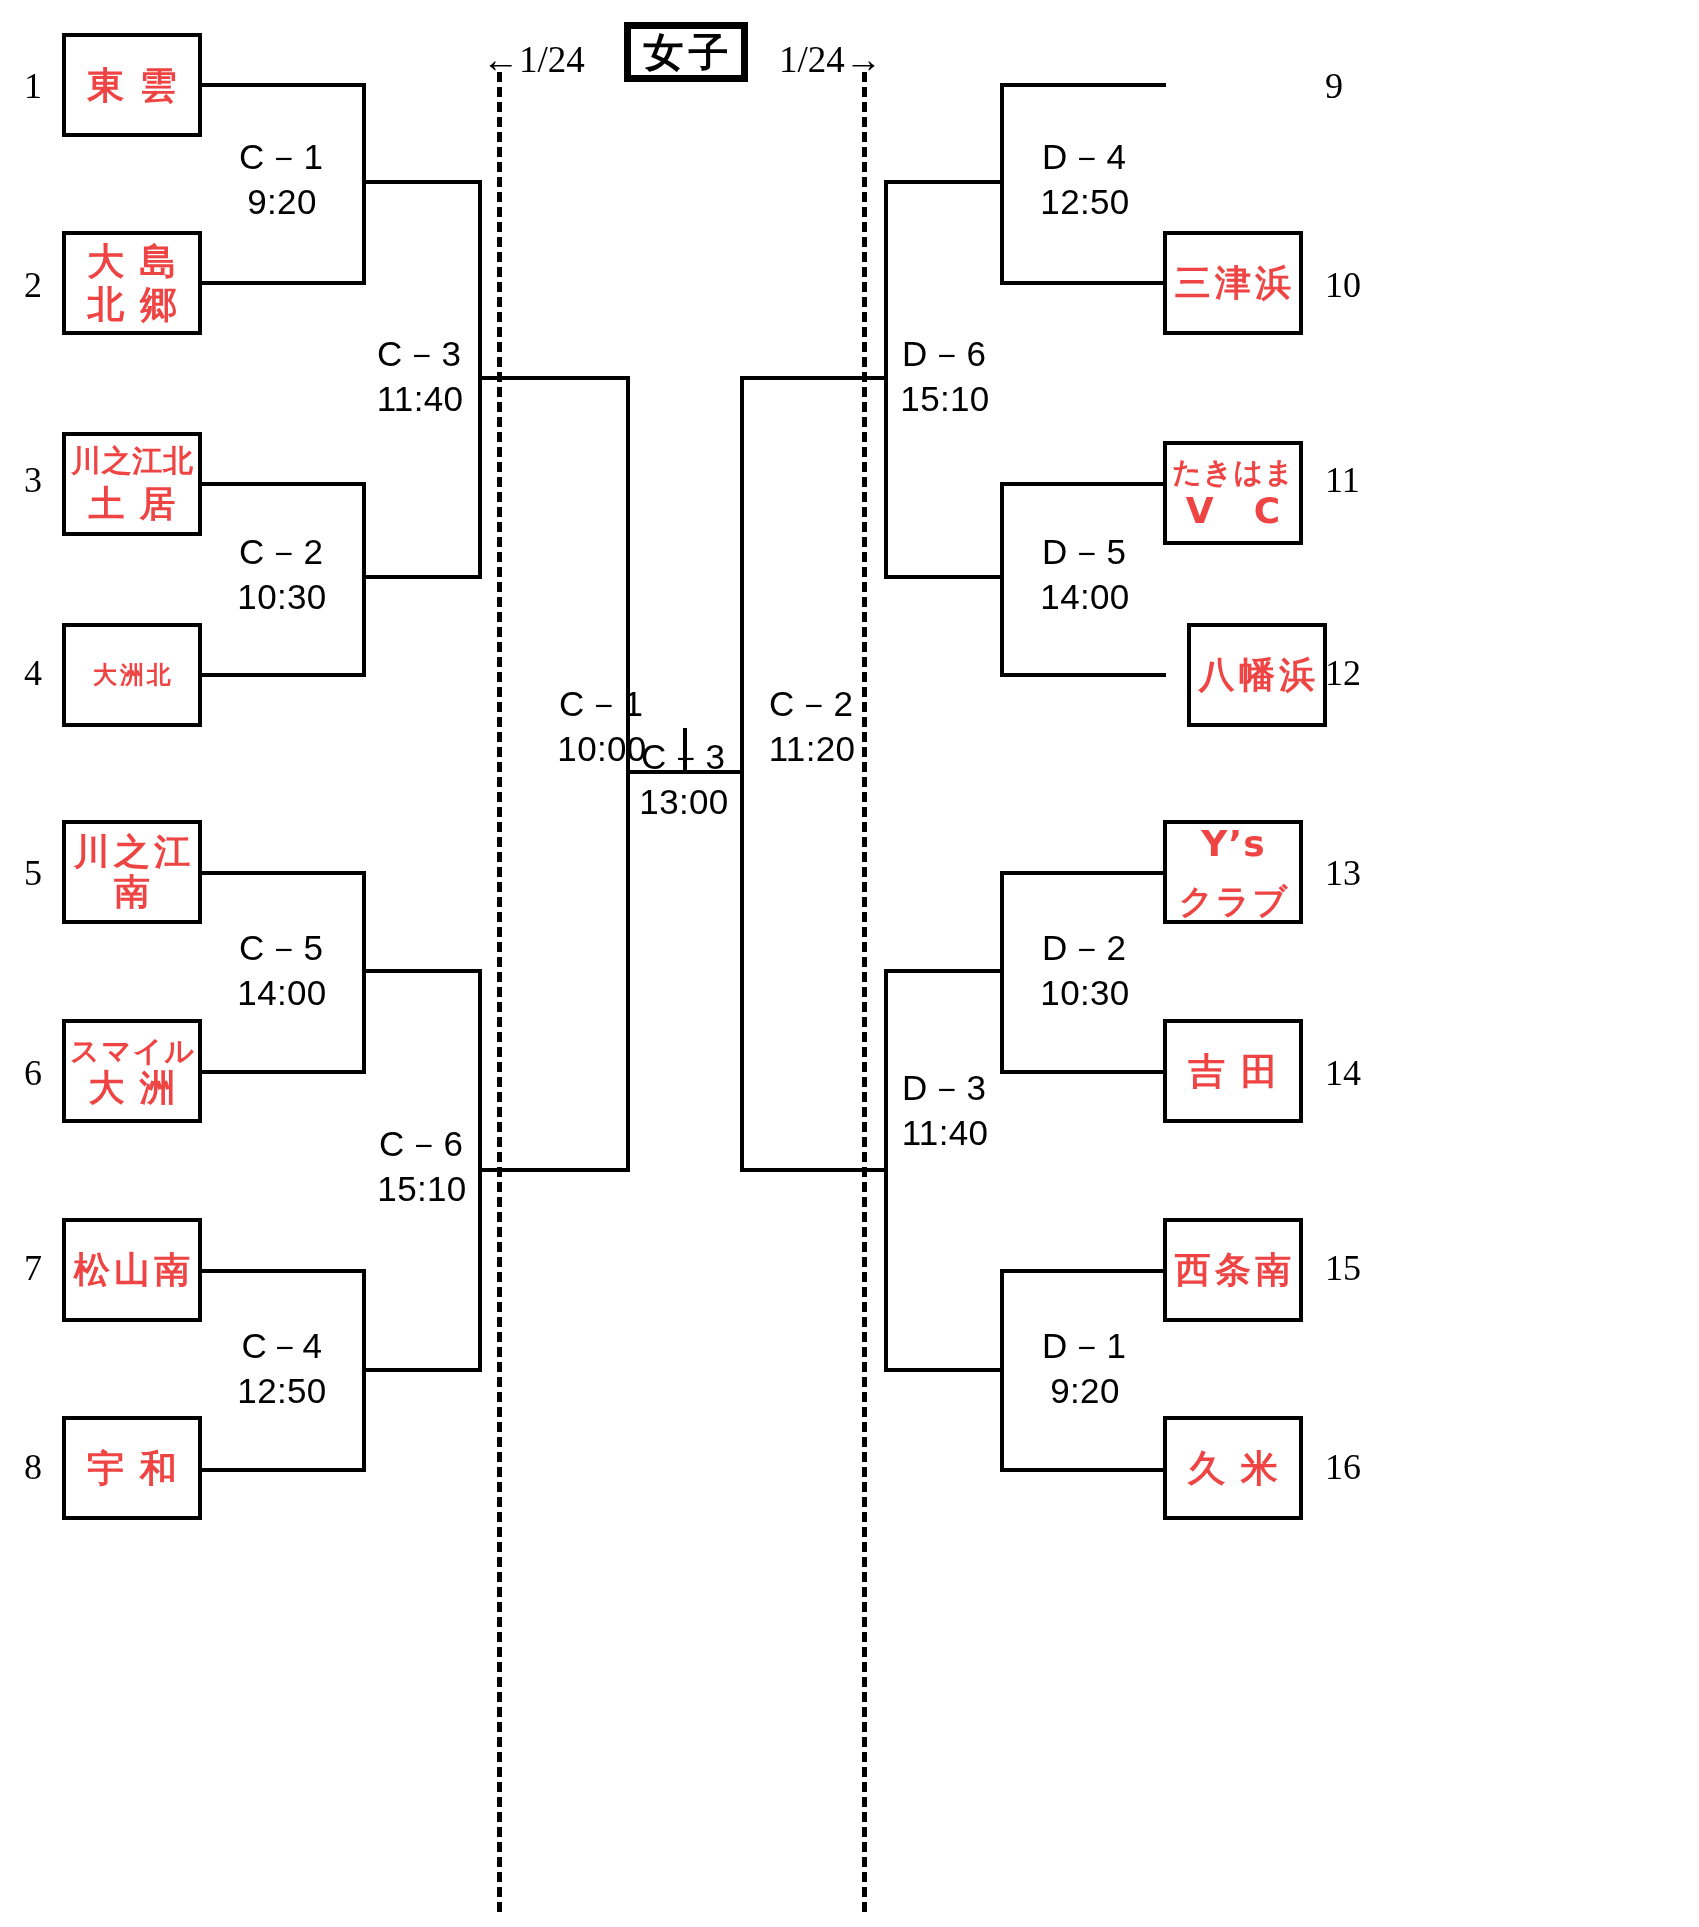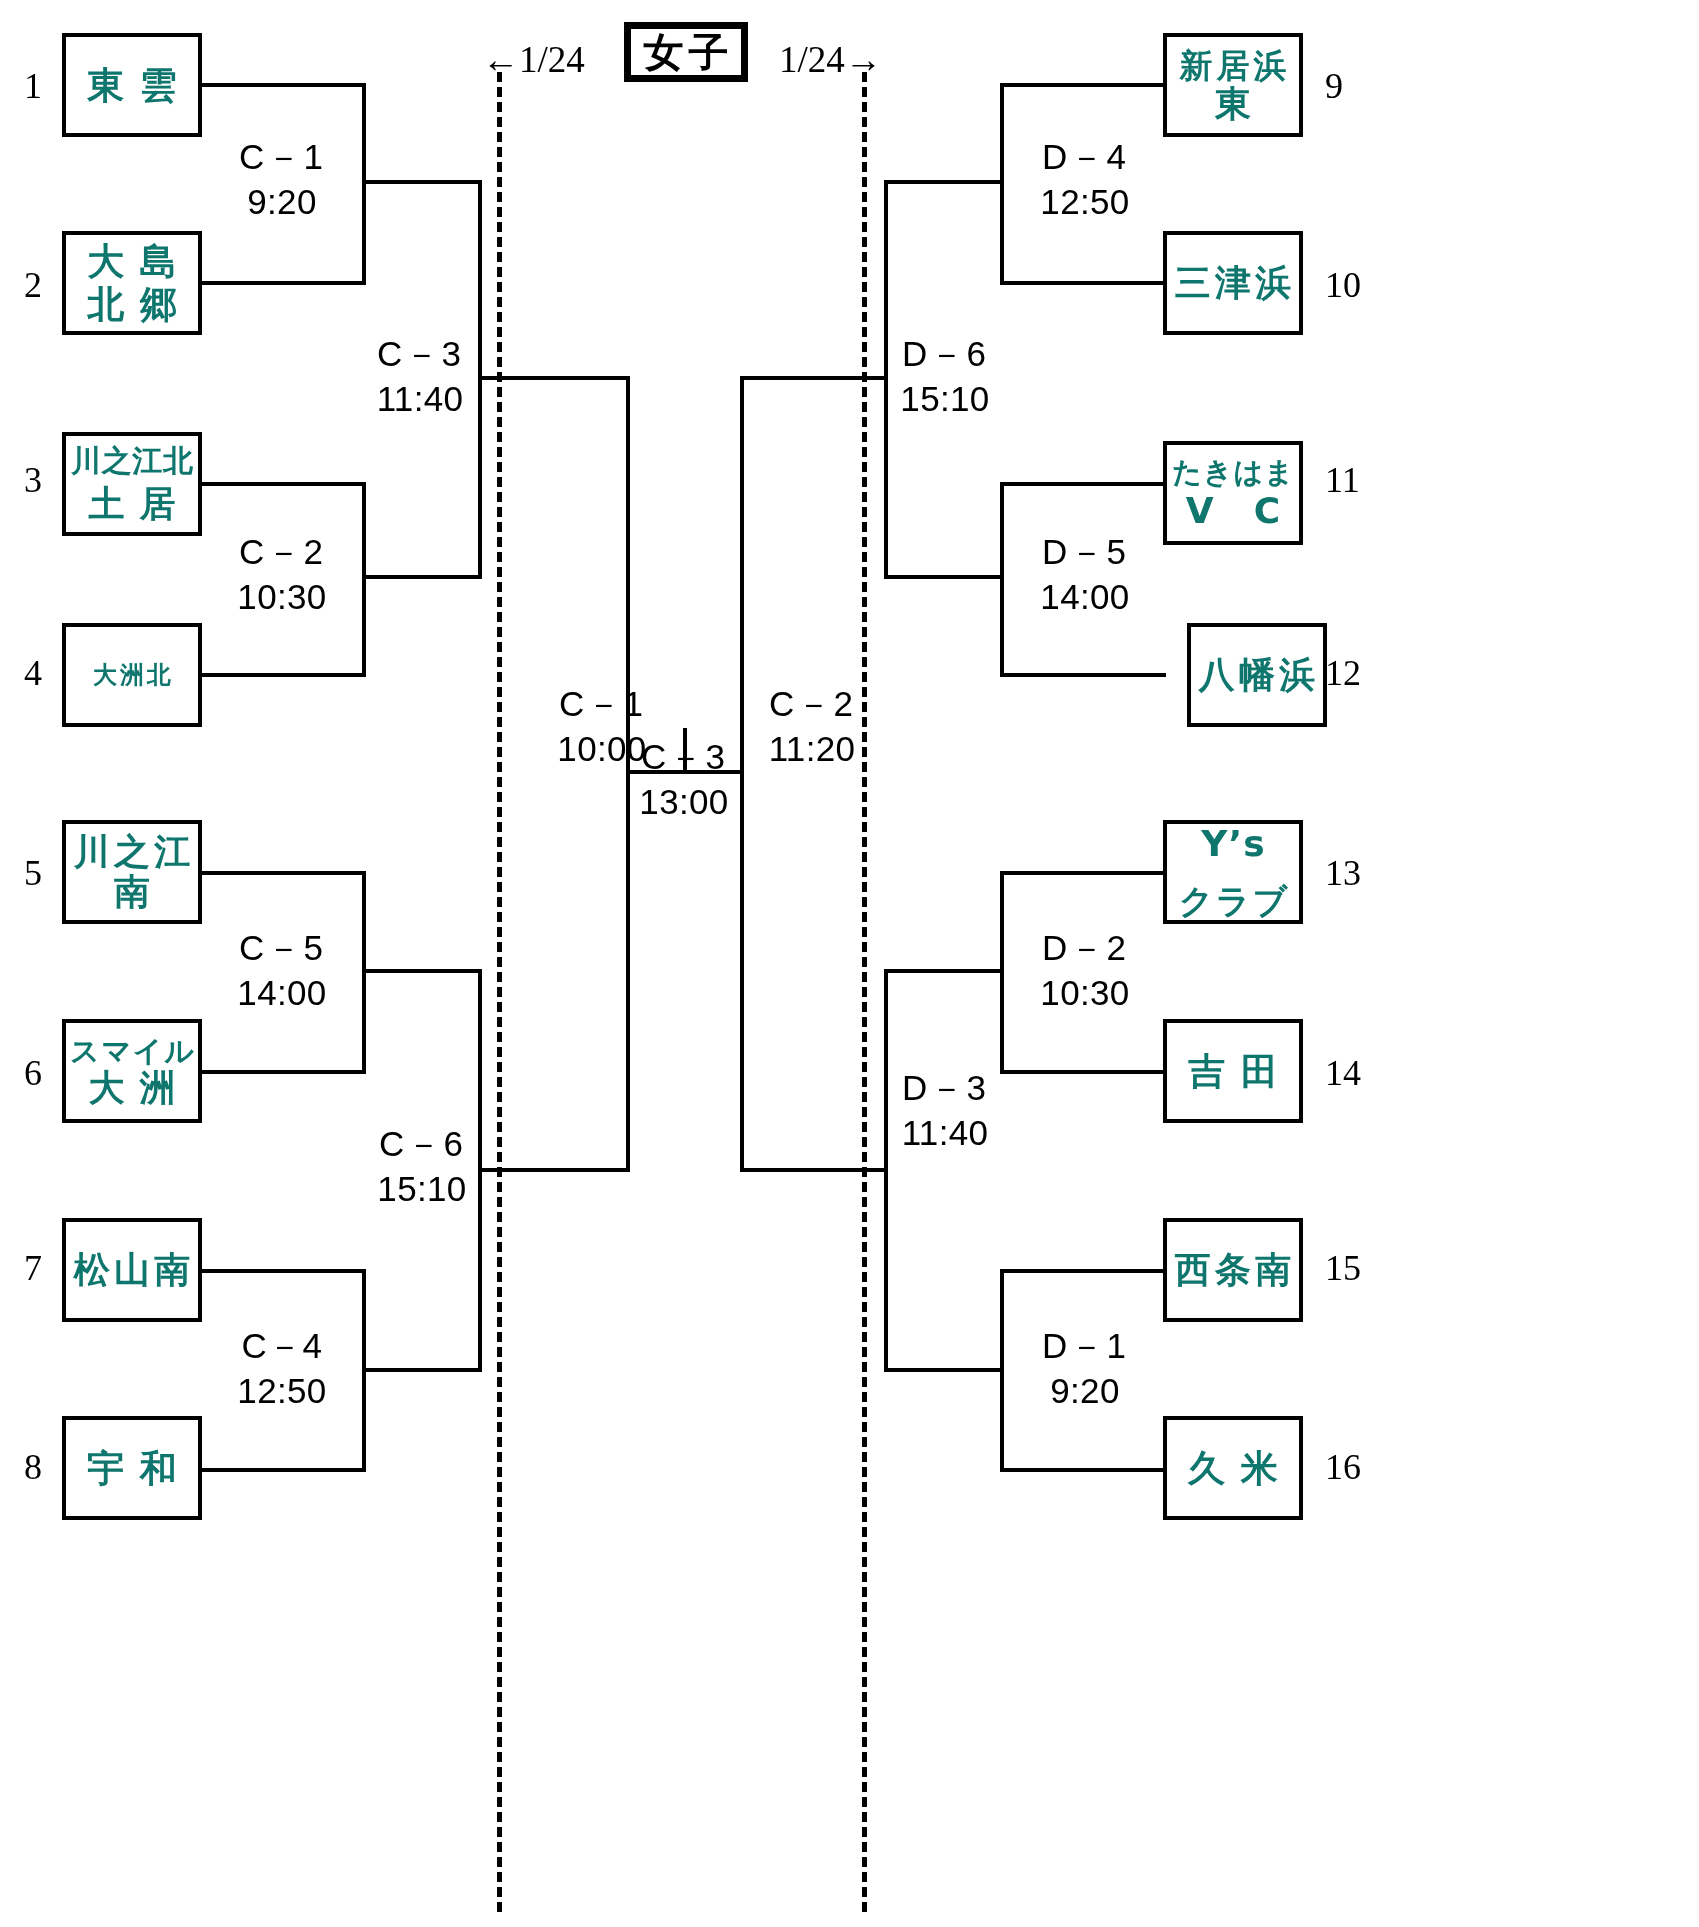--- a/index.html
+++ b/index.html
@@ -4,21 +4,21 @@
 <style>
   html,body{margin:0;padding:0;background:#ffffff;}
   body{font-family:"Liberation Sans","DejaVu Sans",sans-serif;color:#000;}
   #root{position:relative;width:1699px;height:1927px;background:#fff;overflow:hidden;padding-left:20px;}
 
   
   .team{
     position:absolute;box-sizing:border-box;
     border:4px solid #000;background:#fff;
     display:flex;flex-direction:column;align-items:center;justify-content:center;
-    font-weight:bold;line-height:1.0;color:#0f766e;
+    font-weight:bold;line-height:1.0;color:#ef4444;
     font-family:"DejaVu Sans","Liberation Sans",sans-serif;
   }
   .team .ln{display:block;white-space:nowrap;}
   .team.w1 .ln{letter-spacing:0.42em;text-indent:0.42em;}
   .team.w2 .ln{letter-spacing:0.12em;text-indent:0.12em;}
   .team.tight .ln{letter-spacing:0.02em;text-indent:0.02em;}
 
   
   .seed{
     position:absolute;font-size:36px;color:#000;
@@ -110,24 +110,20 @@
   <div class="seed" style="left:24px;top:1250px;">7</div>
   <div class="team w2" style="left:62px;top:1218px;width:140px;height:104px;font-size:36px;">
     <span class="ln">松山南</span>
   </div>
 
   <div class="seed" style="left:24px;top:1449px;">8</div>
   <div class="team w1" style="left:62px;top:1416px;width:140px;height:104px;font-size:37px;">
     <span class="ln">宇和</span>
   </div>
 
-  <div class="team w2" style="left:1163px;top:33px;width:140px;height:104px;font-size:33px;gap:4px;">
-    <span class="ln">新居浜</span>
-    <span class="ln" style="font-size:36px;">東</span>
-  </div>
   <div class="seed" style="left:1325px;top:68px;">9</div>
 
   <div class="team w2" style="left:1163px;top:231px;width:140px;height:104px;font-size:36px;">
     <span class="ln">三津浜</span>
   </div>
   <div class="seed" style="left:1325px;top:267px;">10</div>
 
   <div class="team" style="left:1163px;top:432px;width:140px;height:104px;gap:6px;margin-top:9px;">
     <span class="ln" style="font-size:29px;letter-spacing:0.03em;text-indent:0.03em;">たきはま</span>
     <span class="ln" style="font-size:36px;letter-spacing:0.06em;text-indent:0.06em;">V　C</span>

